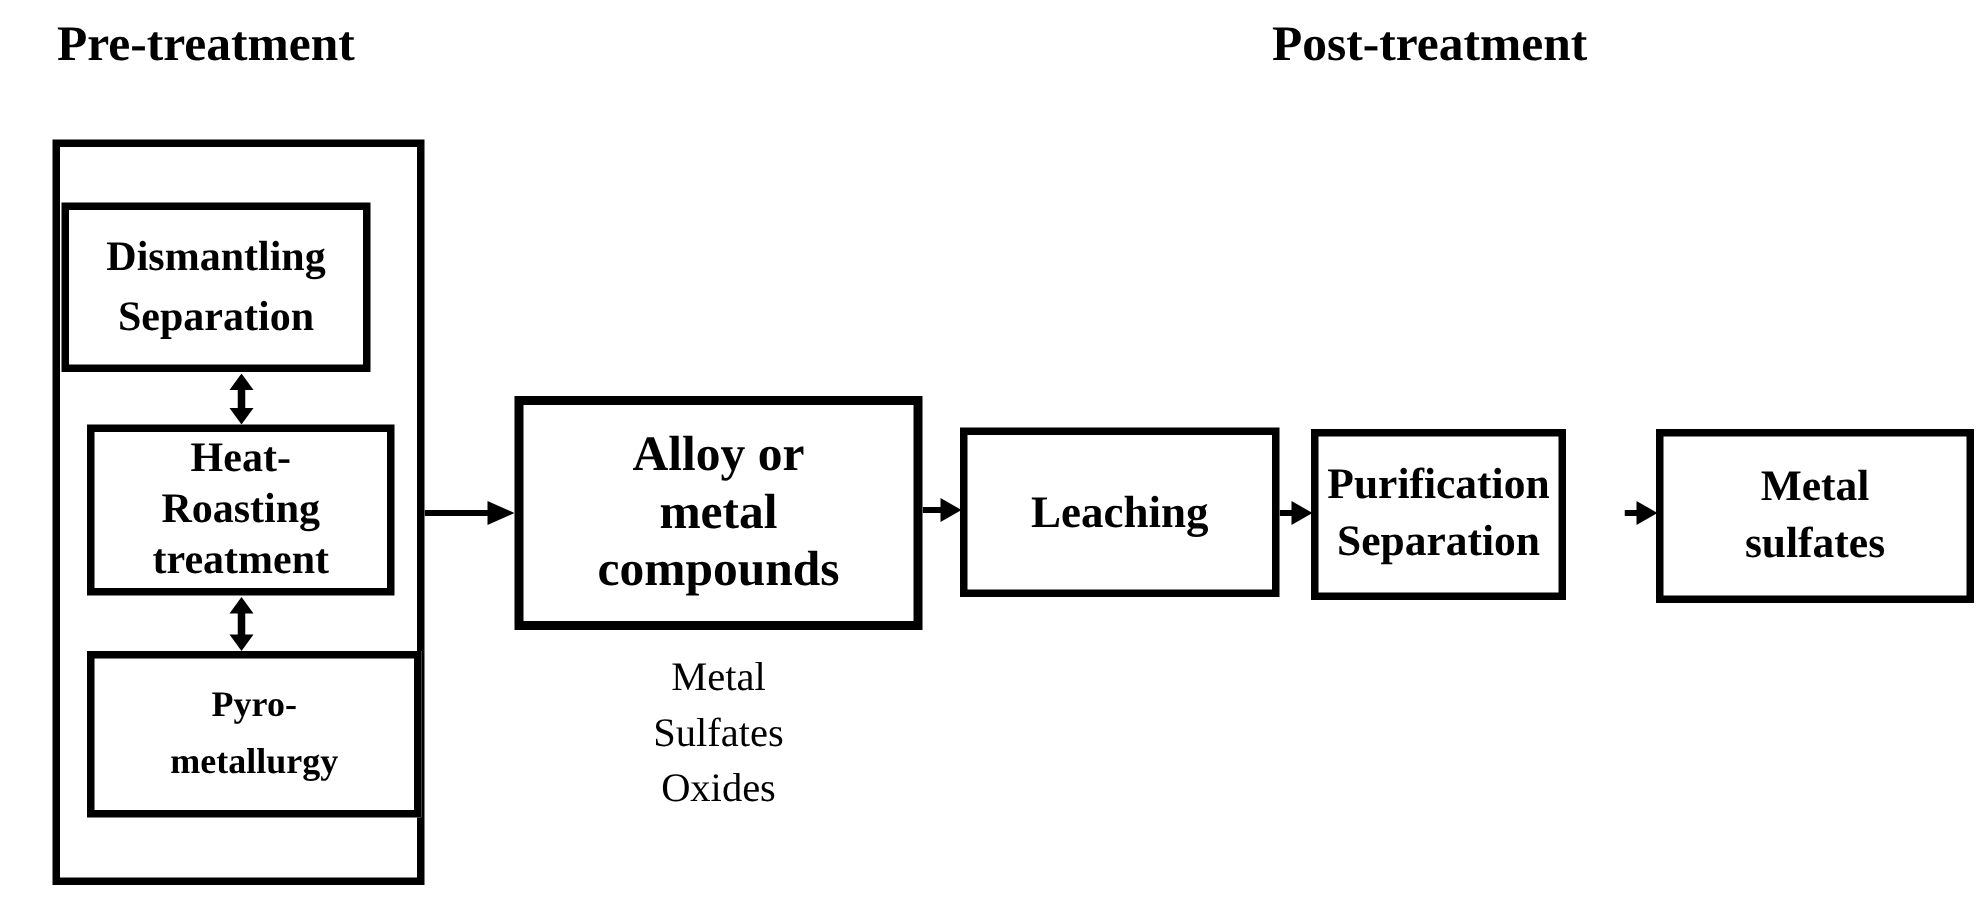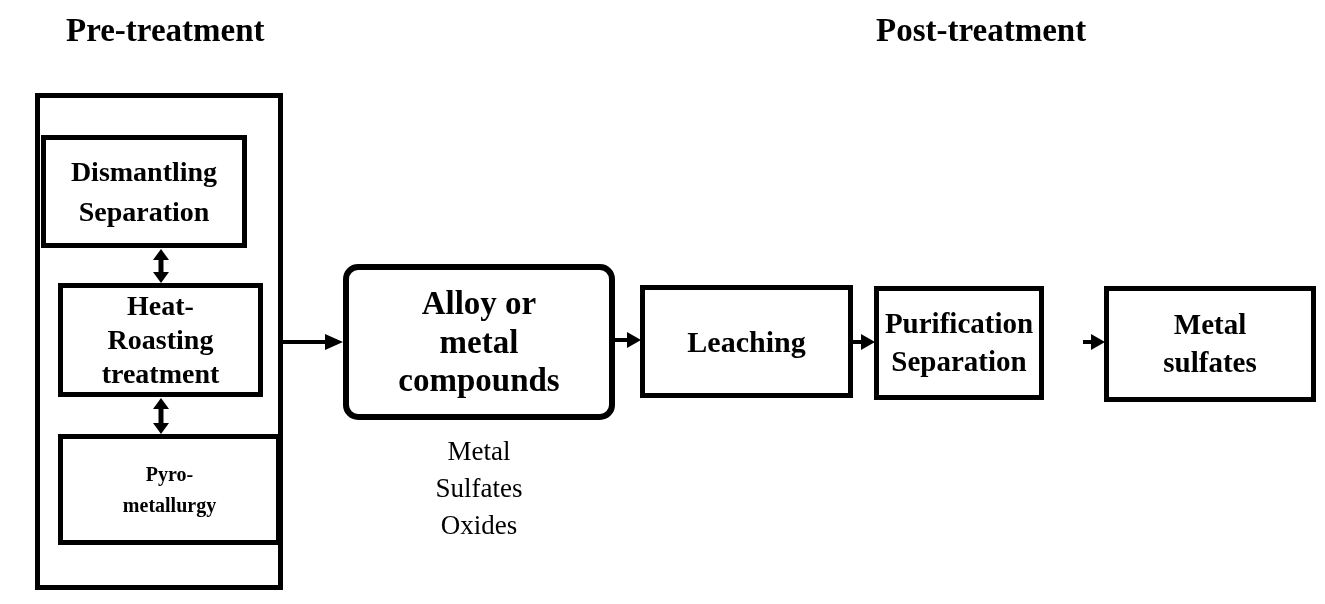--- a/index.html
+++ b/index.html
@@ -11,21 +11,20 @@
     color: #000000;
     font-family: "Liberation Serif", "DejaVu Serif", serif;
     overflow: hidden;
   }
   .heading {
     position: absolute;
     font-weight: bold;
     font-size: 33px;
     line-height: 1.1;
     white-space: nowrap;
-    margin-left: 28px;
   }
   #h-pre   { left: 38px;  top: 12px; }
   #h-post  { left: 848px; top: 12px; }
   #h-inter { left: 357px; top: 130px; font-size: 31px; }
 
   .box {
     position: absolute;
     box-sizing: border-box;
     border: 5px solid #000000;
     background: #ffffff;
@@ -33,22 +32,22 @@
     flex-direction: column;
     align-items: center;
     justify-content: center;
     text-align: center;
     font-weight: bold;
   }
   .outer { left: 35px; top: 93px; width: 248px; height: 497px; }
 
   .n-dismantling { left: 41px;  top: 135px; width: 206px; height: 113px; font-size: 28px; line-height: 1.42; }
   .n-heat        { left: 58px;  top: 283px; width: 205px; height: 114px; font-size: 28px; line-height: 1.21; }
-  .n-pyro        { left: 58px;  top: 434px; width: 223px; height: 111px; font-size: 20px; line-height: 1.55; }
-  .n-alloy       { left: 343px; top: 264px; width: 272px; height: 156px; border-width: 6px; font-size: 33px; line-height: 1.17; border-radius: 15px; }
+  .n-pyro        { left: 58px;  top: 434px; width: 223px; height: 111px; font-size: 24px; line-height: 1.55; }
+  .n-alloy       { left: 343px; top: 264px; width: 272px; height: 156px; border-width: 6px; font-size: 33px; line-height: 1.17; }
   .n-leach       { left: 640px; top: 285px; width: 213px; height: 113px; font-size: 30px; align-items: center; }
   .n-purif       { left: 874px; top: 286px; width: 170px; height: 114px; font-size: 29px; line-height: 1.3; }
   .n-metal       { left: 1104px; top: 286px; width: 212px; height: 116px; font-size: 29px; line-height: 1.3; }
 
   .examples {
     position: absolute;
     left: 343px; top: 433px; width: 272px;
     text-align: center;
     font-size: 27px;
     line-height: 37px;

